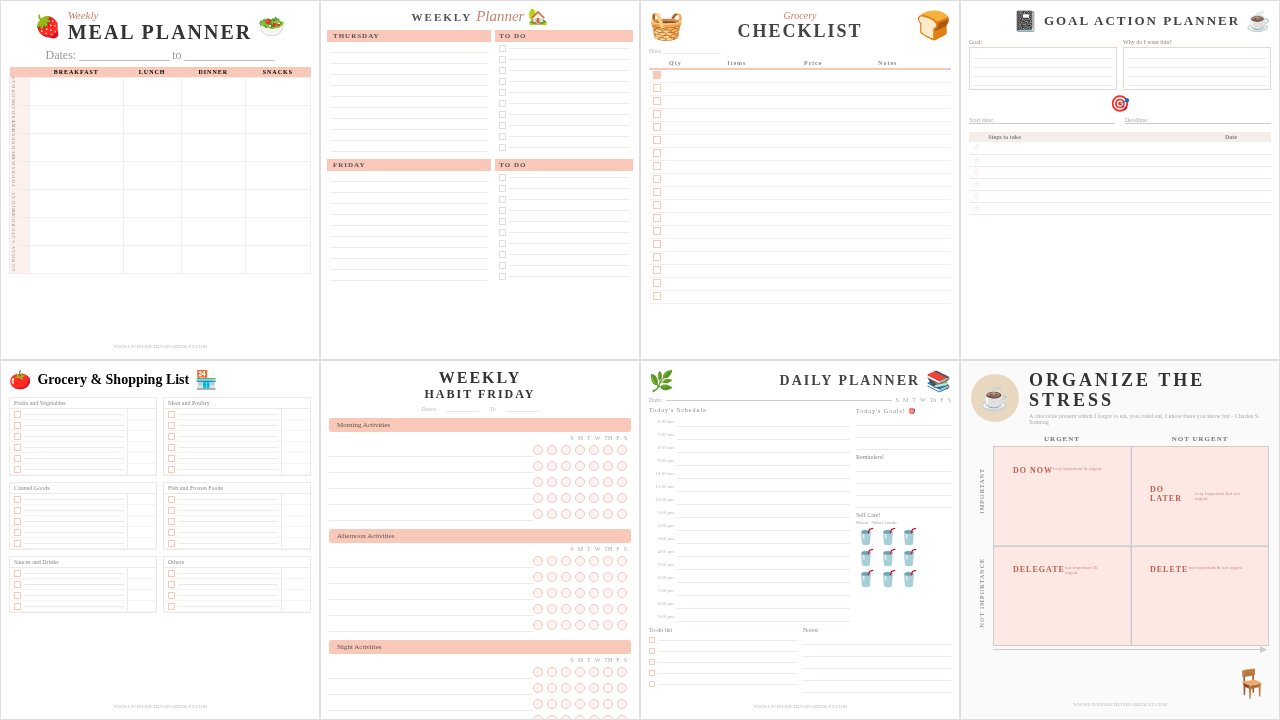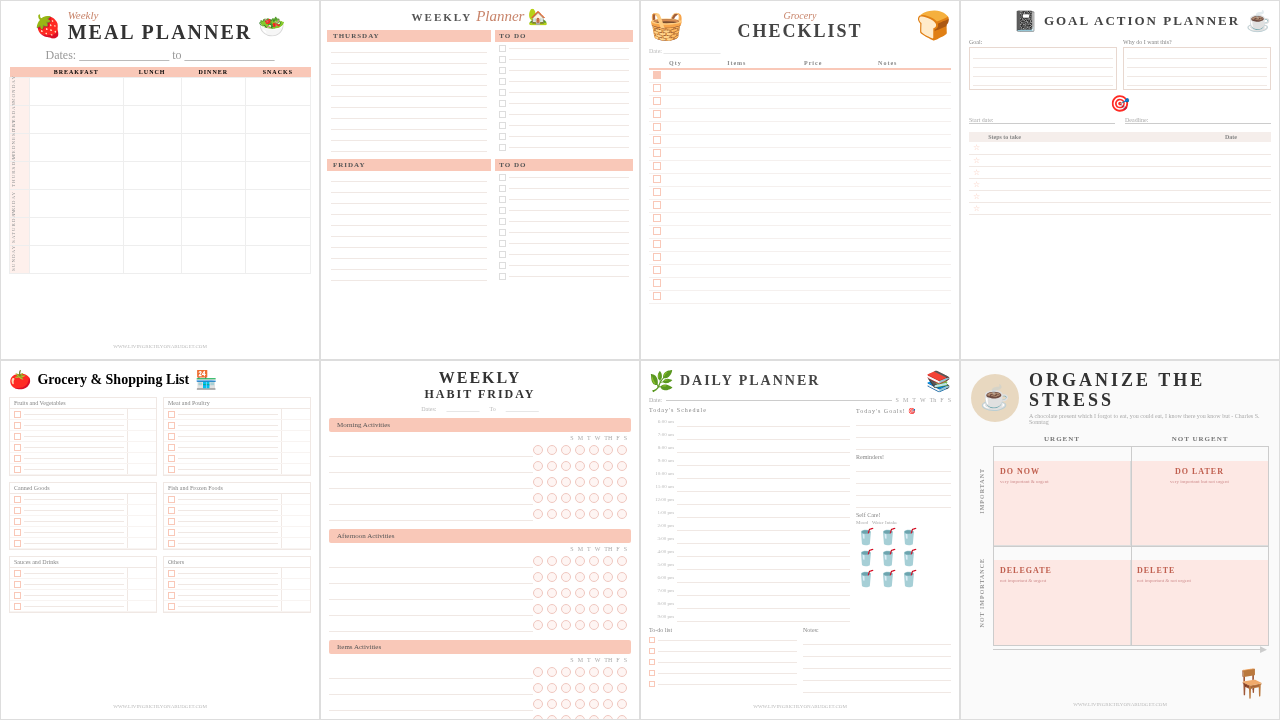--- a/index.html
+++ b/index.html
@@ -419,21 +419,21 @@
       align-items: center;
       gap: 6px;
       margin-bottom: 4px;
     }
     .daily-planner .dp-title {
       font-size: 14px;
       font-weight: 700;
       letter-spacing: 2px;
       color: #444;
       flex: 1;
-      text-align: left;
+      text-align: right;
     }
     .daily-planner .dp-date-row {
       display: flex;
       gap: 4px;
       margin-bottom: 4px;
       font-size: 6px;
       color: #aaa;
       align-items: center;
     }
     .daily-planner .dp-date-line {
@@ -570,25 +570,23 @@
       font-size: 6px;
       color: #aaa;
       margin-top: 2px;
     }
     .stress-planner .sp-matrix {
       width: 100%;
       flex: 1;
       position: relative;
     }
     .sp-quadrant {
-      padding: 6px;
-      display: flex;
-      flex-direction: column;
+      padding: 19px;
+      display: flex;
       position: relative;
-      margin-top: 14px;
     }
     .sp-quadrant.do-now {
       background: #fde8e4;
       border-right: 1px solid #ddd;
       border-bottom: 1px solid #ddd;
     }
     .sp-quadrant.do-later {
       background: #fde8e4;
       border-bottom: 1px solid #ddd;
       align-items: center;
@@ -1405,21 +1403,21 @@
           <div class="habit-circle"></div>
           <div class="habit-circle"></div>
           <div class="habit-circle"></div>
           <div class="habit-circle"></div>
           <div class="habit-circle"></div>
         </div>
       </div>
   </div>
 
   <div class="habit-section">
-    <div class="hs-title">Items Activities</div>
+    <div class="hs-title">Night Activities</div>
     <div class="hs-days">
       <span>S</span>
         <span>M</span>
         <span>T</span>
         <span>W</span>
         <span>TH</span>
         <span>F</span>
         <span>S</span>
     </div>
     <div class="hs-row">

